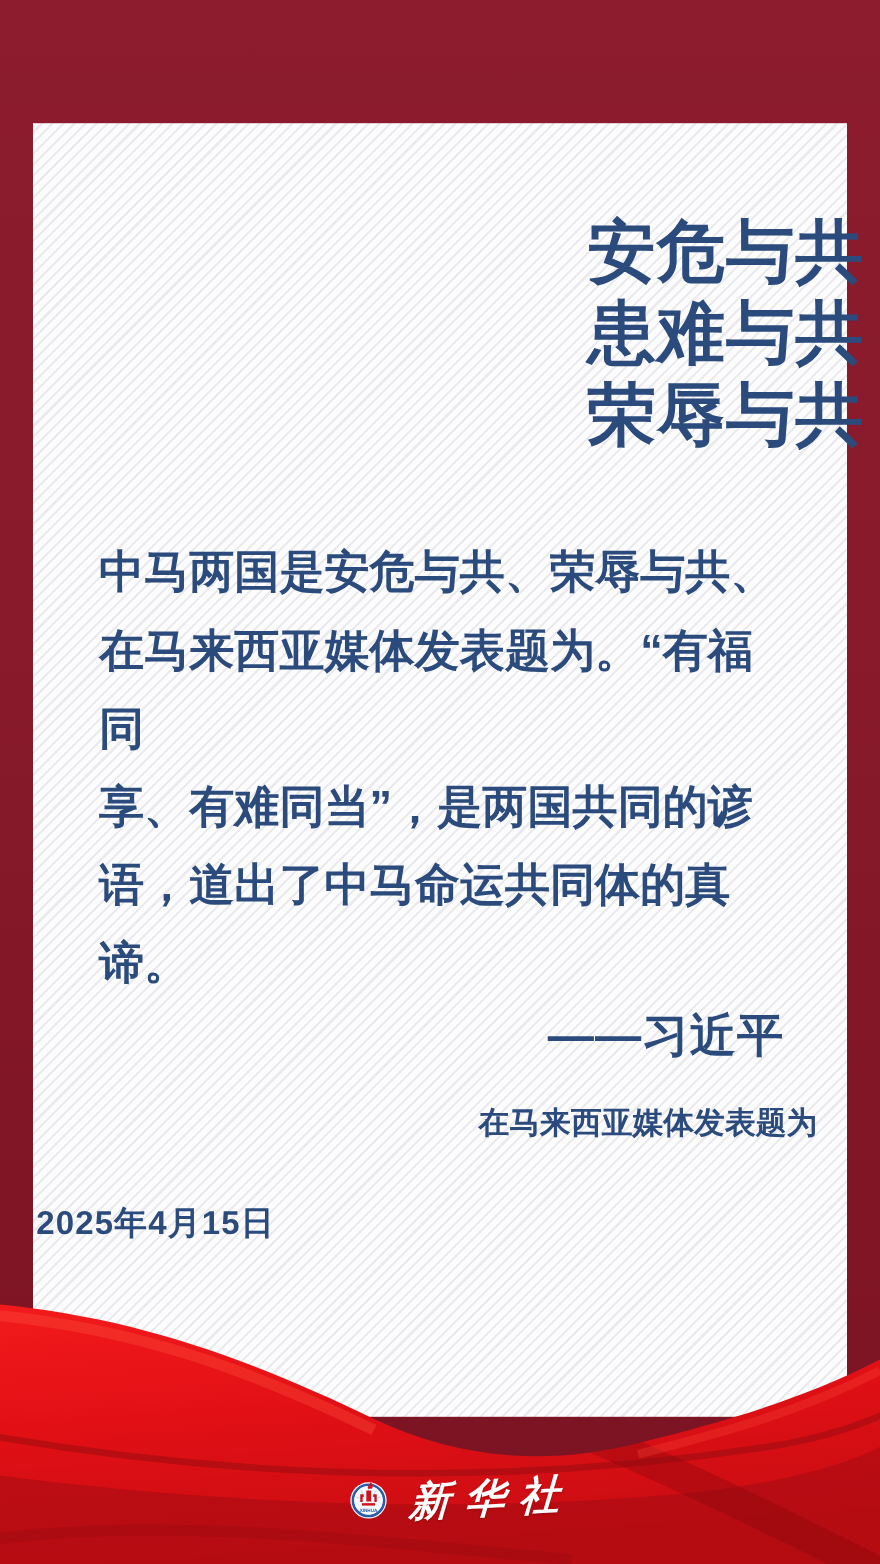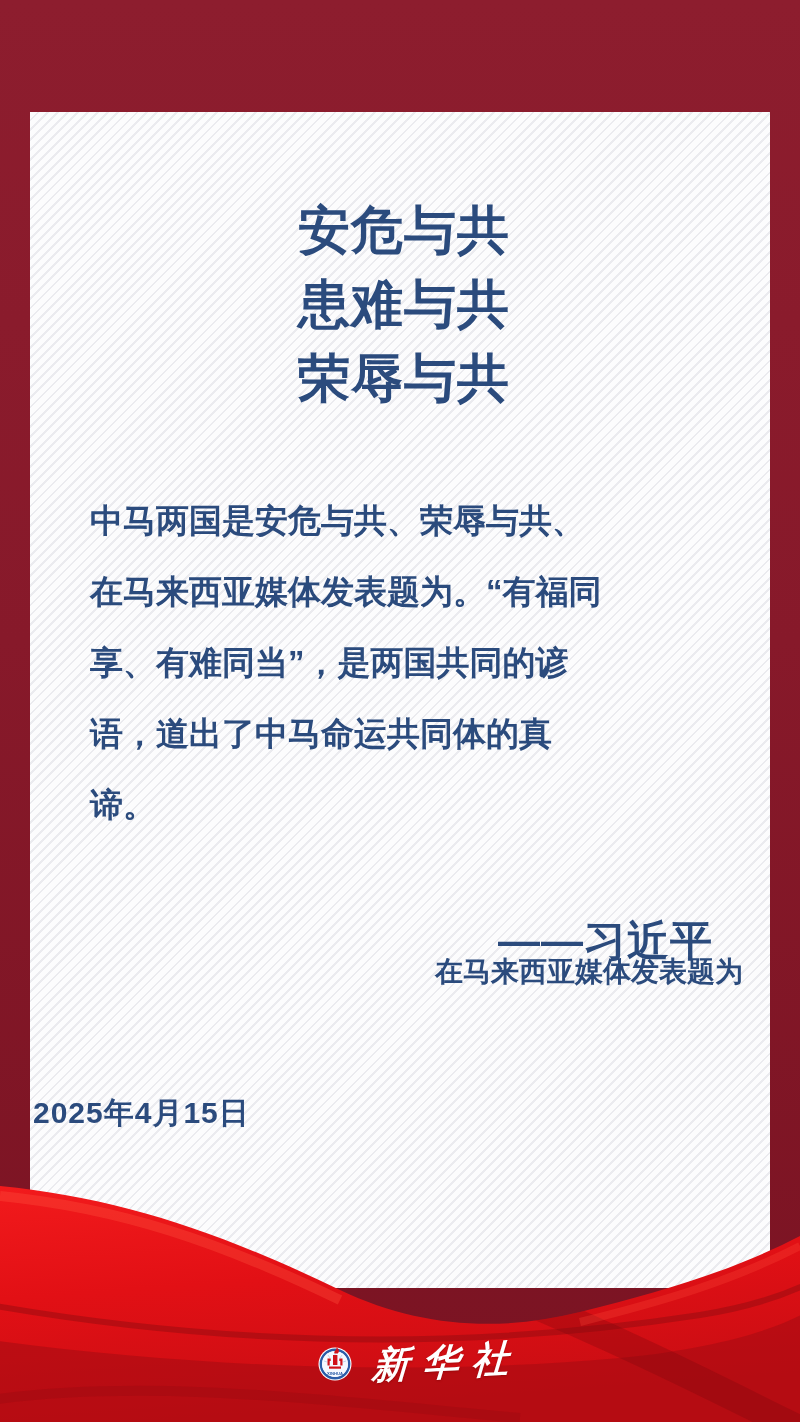--- a/index.html
+++ b/index.html
@@ -12,36 +12,36 @@
     position:relative;width:800px;height:1422px;overflow:hidden;
     background:linear-gradient(180deg,#8d1d2e 0%,#87192a 45%,#7a1322 100%);
   }
   
   .card{
     position:absolute;left:30px;top:112px;width:740px;height:1176px;
     background:repeating-linear-gradient(135deg,
       #fcfcfd 0px,#fcfcfd 5px,#ebebef 5px,#ebebef 7px);
   }
   .title-block{
-    position:absolute;left:4px;top:81px;width:740px;
-    text-align:center;color:#2b4b7d;font-weight:900;
-    font-size:52px;line-height:74px;letter-spacing:1px;
+    position:absolute;left:16px;top:81px;width:740px;
+    text-align:right;color:#2b4b7d;font-weight:900;
+    font-size:62px;line-height:74px;letter-spacing:1px;
   }
   .quote-block{
     position:absolute;left:60px;top:373px;width:626px;
-    color:#2b4b7d;font-weight:700;font-size:33px;line-height:71px;
+    color:#2b4b7d;font-weight:700;font-size:41px;line-height:71px;
     text-align:left;
   }
   .signature{
     position:absolute;right:57px;top:806px;
     color:#2b4b7d;font-weight:700;font-size:42px;line-height:46px;
     letter-spacing:1px;
   }
   .source-block{
-    position:absolute;right:27px;top:843px;width:700px;
+    position:absolute;right:27px;top:892px;width:700px;
     color:#2b4b7d;font-weight:700;font-size:28px;line-height:34px;
     text-align:right;
   }
   .date-line{
     position:absolute;right:37px;top:984px;width:700px;
     color:#2b4b7d;font-weight:700;font-size:30px;line-height:34px;
     text-align:left;letter-spacing:1px;
   }
   .wave-svg{position:absolute;left:0;top:1100px;width:800px;height:322px;display:block;}
   .agency-name{

